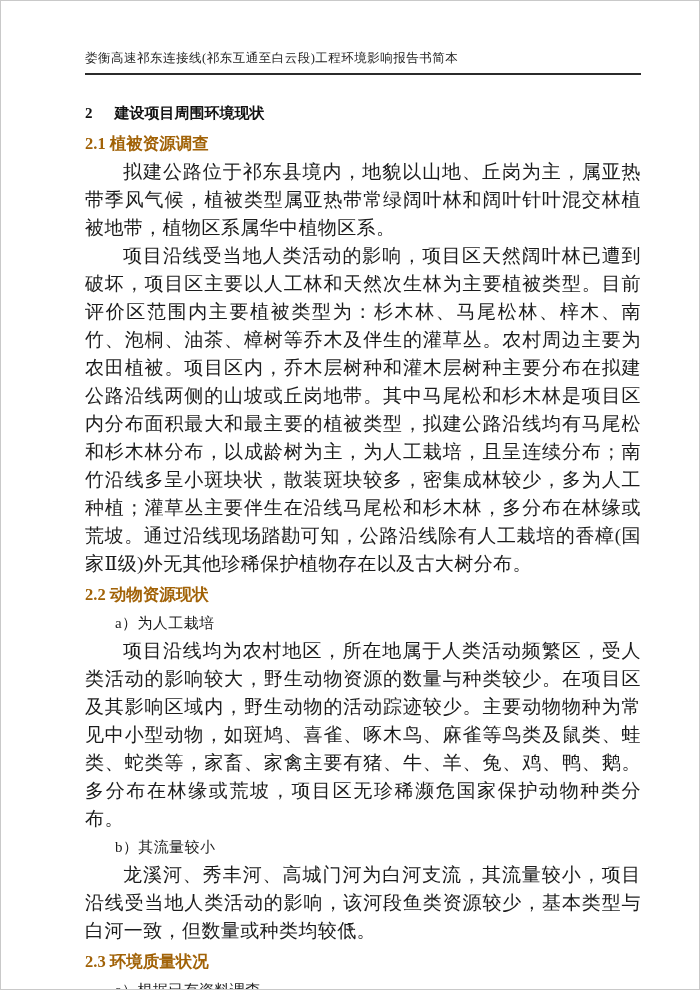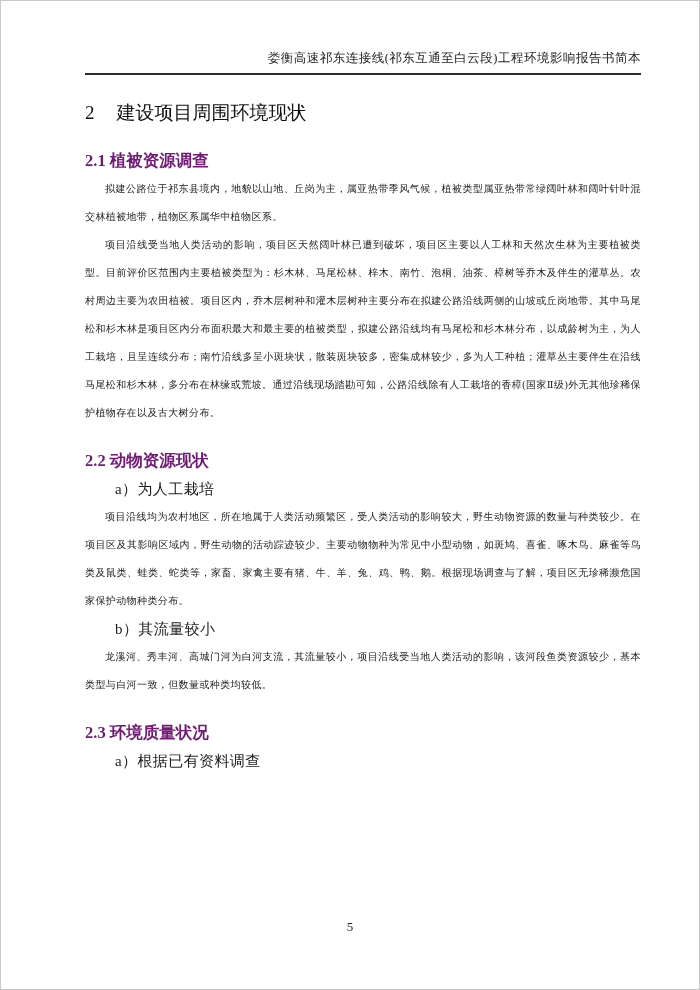--- a/index.html
+++ b/index.html
@@ -19,46 +19,45 @@
     color: #1c1c1c;
     overflow: hidden;
   }
   .content {
     position: absolute;
     left: 84px;
     top: 48px;
     width: 556px;
   }
   .doc-header {
-    text-align: right;
     font-size: 12.5px;
     line-height: 18px;
     letter-spacing: 0.5px;
     color: #222;
     padding-bottom: 6px;
     border-bottom: 2px solid #2b2b2b;
   }
   .h1-row {
     margin-top: 24px;
-    font-size: 19px;
-    font-weight: normal;
+    font-size: 15px;
+    font-weight: bold;
     line-height: 28px;
     color: #111;
   }
   .h1-num { display: inline-block; margin-right: 22px; }
   .h2-row {
-    margin-top: 20px;
+    margin-top: 3px;
     font-size: 16.5px;
     font-weight: bold;
     line-height: 28px;
-    color: #701a75;
+    color: #a16207;
   }
   .para {
     margin: 0;
-    font-size: 10px;
+    font-size: 19px;
     line-height: 28px;
     text-align: justify;
     text-indent: 2em;
     letter-spacing: 0.4px;
   }
   .sub-label {
     font-size: 15px;
     line-height: 28px;
     padding-left: 2em;
     letter-spacing: 0.4px;
@@ -88,21 +87,21 @@
     </div>
 
     <div class="h2-row">2.1 植被资源调查</div>
 
     <p class="para">拟建公路位于祁东县境内，地貌以山地、丘岗为主，属亚热带季风气候，植被类型属亚热带常绿阔叶林和阔叶针叶混交林植被地带，植物区系属华中植物区系。</p>
     <p class="para">项目沿线受当地人类活动的影响，项目区天然阔叶林已遭到破坏，项目区主要以人工林和天然次生林为主要植被类型。目前评价区范围内主要植被类型为：杉木林、马尾松林、梓木、南竹、泡桐、油茶、樟树等乔木及伴生的灌草丛。农村周边主要为农田植被。项目区内，乔木层树种和灌木层树种主要分布在拟建公路沿线两侧的山坡或丘岗地带。其中马尾松和杉木林是项目区内分布面积最大和最主要的植被类型，拟建公路沿线均有马尾松和杉木林分布，以成龄树为主，为人工栽培，且呈连续分布；南竹沿线多呈小斑块状，散装斑块较多，密集成林较少，多为人工种植；灌草丛主要伴生在沿线马尾松和杉木林，多分布在林缘或荒坡。通过沿线现场踏勘可知，公路沿线除有人工栽培的香樟(国家Ⅱ级)外无其他珍稀保护植物存在以及古大树分布。</p>
 
     <div class="h2-row">2.2 动物资源现状</div>
 
     <div class="sub-label">a）为人工栽培</div>
-    <p class="para">项目沿线均为农村地区，所在地属于人类活动频繁区，受人类活动的影响较大，野生动物资源的数量与种类较少。在项目区及其影响区域内，野生动物的活动踪迹较少。主要动物物种为常见中小型动物，如斑鸠、喜雀、啄木鸟、麻雀等鸟类及鼠类、蛙类、蛇类等，家畜、家禽主要有猪、牛、羊、兔、鸡、鸭、鹅。根据现场调查与了解，项目区无珍稀濒危国家保护动物种类分布。</p>
+    <p class="para">项目沿线均为农村地区，所在地属于人类活动频繁区，受人类活动的影响较大，野生动物资源的数量与种类较少。在项目区及其影响区域内，野生动物的活动踪迹较少。主要动物物种为常见中小型动物，如斑鸠、喜雀、啄木鸟、麻雀等鸟类及鼠类、蛙类、蛇类等，家畜、家禽主要有猪、牛、羊、兔、鸡、鸭、鹅。多分布在林缘或荒坡，项目区无珍稀濒危国家保护动物种类分布。</p>
 
     <div class="sub-label">b）其流量较小</div>
     <p class="para">龙溪河、秀丰河、高城门河为白河支流，其流量较小，项目沿线受当地人类活动的影响，该河段鱼类资源较少，基本类型与白河一致，但数量或种类均较低。</p>
 
     <div class="h2-row">2.3 环境质量状况</div>
 
     <div class="sub-label">a）根据已有资料调查</div>
 
   </div>
 

